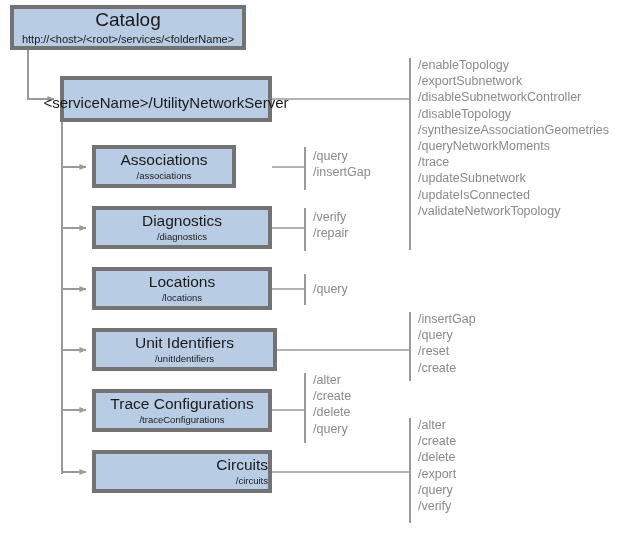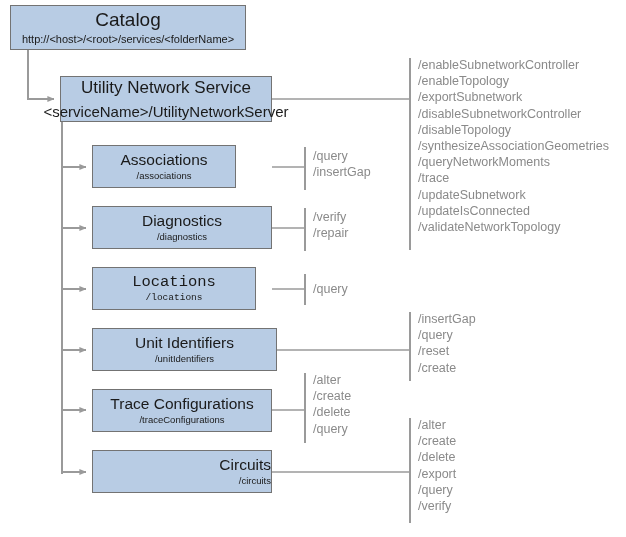--- a/index.html
+++ b/index.html
@@ -21,21 +21,21 @@
     position: absolute;
     left: 0;
     top: 0;
     width: 626px;
     height: 537px;
     pointer-events: none;
   }
   .node {
     position: absolute;
     background: #b8cce4;
-    border: 1px solid #737373;
+    border: 4px solid #737373;
     box-sizing: border-box;
     display: flex;
     flex-direction: column;
     align-items: center;
     justify-content: center;
     box-shadow: 0 0 0 0 rgba(0,0,0,0);
   }
   .node .title {
     color: #1a1a1a;
     line-height: 1.05;
@@ -106,56 +106,54 @@
     <path d="M272,472 L410,472" stroke="#9a9a9a" stroke-width="1.6" fill="none"></path>
     <path d="M410,418 L410,523" stroke="#9a9a9a" stroke-width="2" fill="none"></path>
   </svg>
 
   <div class="node node-catalog" style="left:10px; top:5px; width:236px; height:45px;">
     <span class="title">Catalog</span>
     <span class="sub">http://&lt;host&gt;/&lt;root&gt;/services/&lt;folderName&gt;</span>
   </div>
 
   <div class="node node-service" style="left:60px; top:76px; width:212px; height:46px;">
-    <span class="title">Utility Network Service</span>
     <span class="sub">&lt;serviceName&gt;/UtilityNetworkServer</span>
   </div>
 
   <div class="node node-child" style="left:92px; top:145px; width:144px; height:43px;">
     <span class="title">Associations</span>
     <span class="sub">/associations</span>
   </div>
 
   <div class="node node-child" style="left:92px; top:206px; width:180px; height:43px;">
     <span class="title">Diagnostics</span>
     <span class="sub">/diagnostics</span>
   </div>
 
-  <div class="node node-child" style="left:92px; top:267px; width:164px; height:43px;font-family:Liberation Mono, monospace;">
+  <div class="node node-child" style="left:92px; top:267px; width:180px; height:43px;">
     <span class="title">Locations</span>
     <span class="sub">/locations</span>
   </div>
 
   <div class="node node-child" style="left:92px; top:328px; width:185px; height:43px;">
     <span class="title">Unit Identifiers</span>
     <span class="sub">/unitIdentifiers</span>
   </div>
 
   <div class="node node-child" style="left:92px; top:389px; width:180px; height:43px;">
     <span class="title">Trace Configurations</span>
     <span class="sub">/traceConfigurations</span>
   </div>
 
   <div class="node node-child" style="left:92px; top:450px; width:180px; height:43px;align-items:flex-end;">
     <span class="title">Circuits</span>
     <span class="sub">/circuits</span>
   </div>
 
   <div class="oplist" style="left:418px; top:57px;">
-      <span class="op">/enableSubnetworkController</span>
       <span class="op">/enableTopology</span>
       <span class="op">/exportSubnetwork</span>
       <span class="op">/disableSubnetworkController</span>
       <span class="op">/disableTopology</span>
       <span class="op">/synthesizeAssociationGeometries</span>
       <span class="op">/queryNetworkMoments</span>
       <span class="op">/trace</span>
       <span class="op">/updateSubnetwork</span>
       <span class="op">/updateIsConnected</span>
       <span class="op">/validateNetworkTopology</span>

